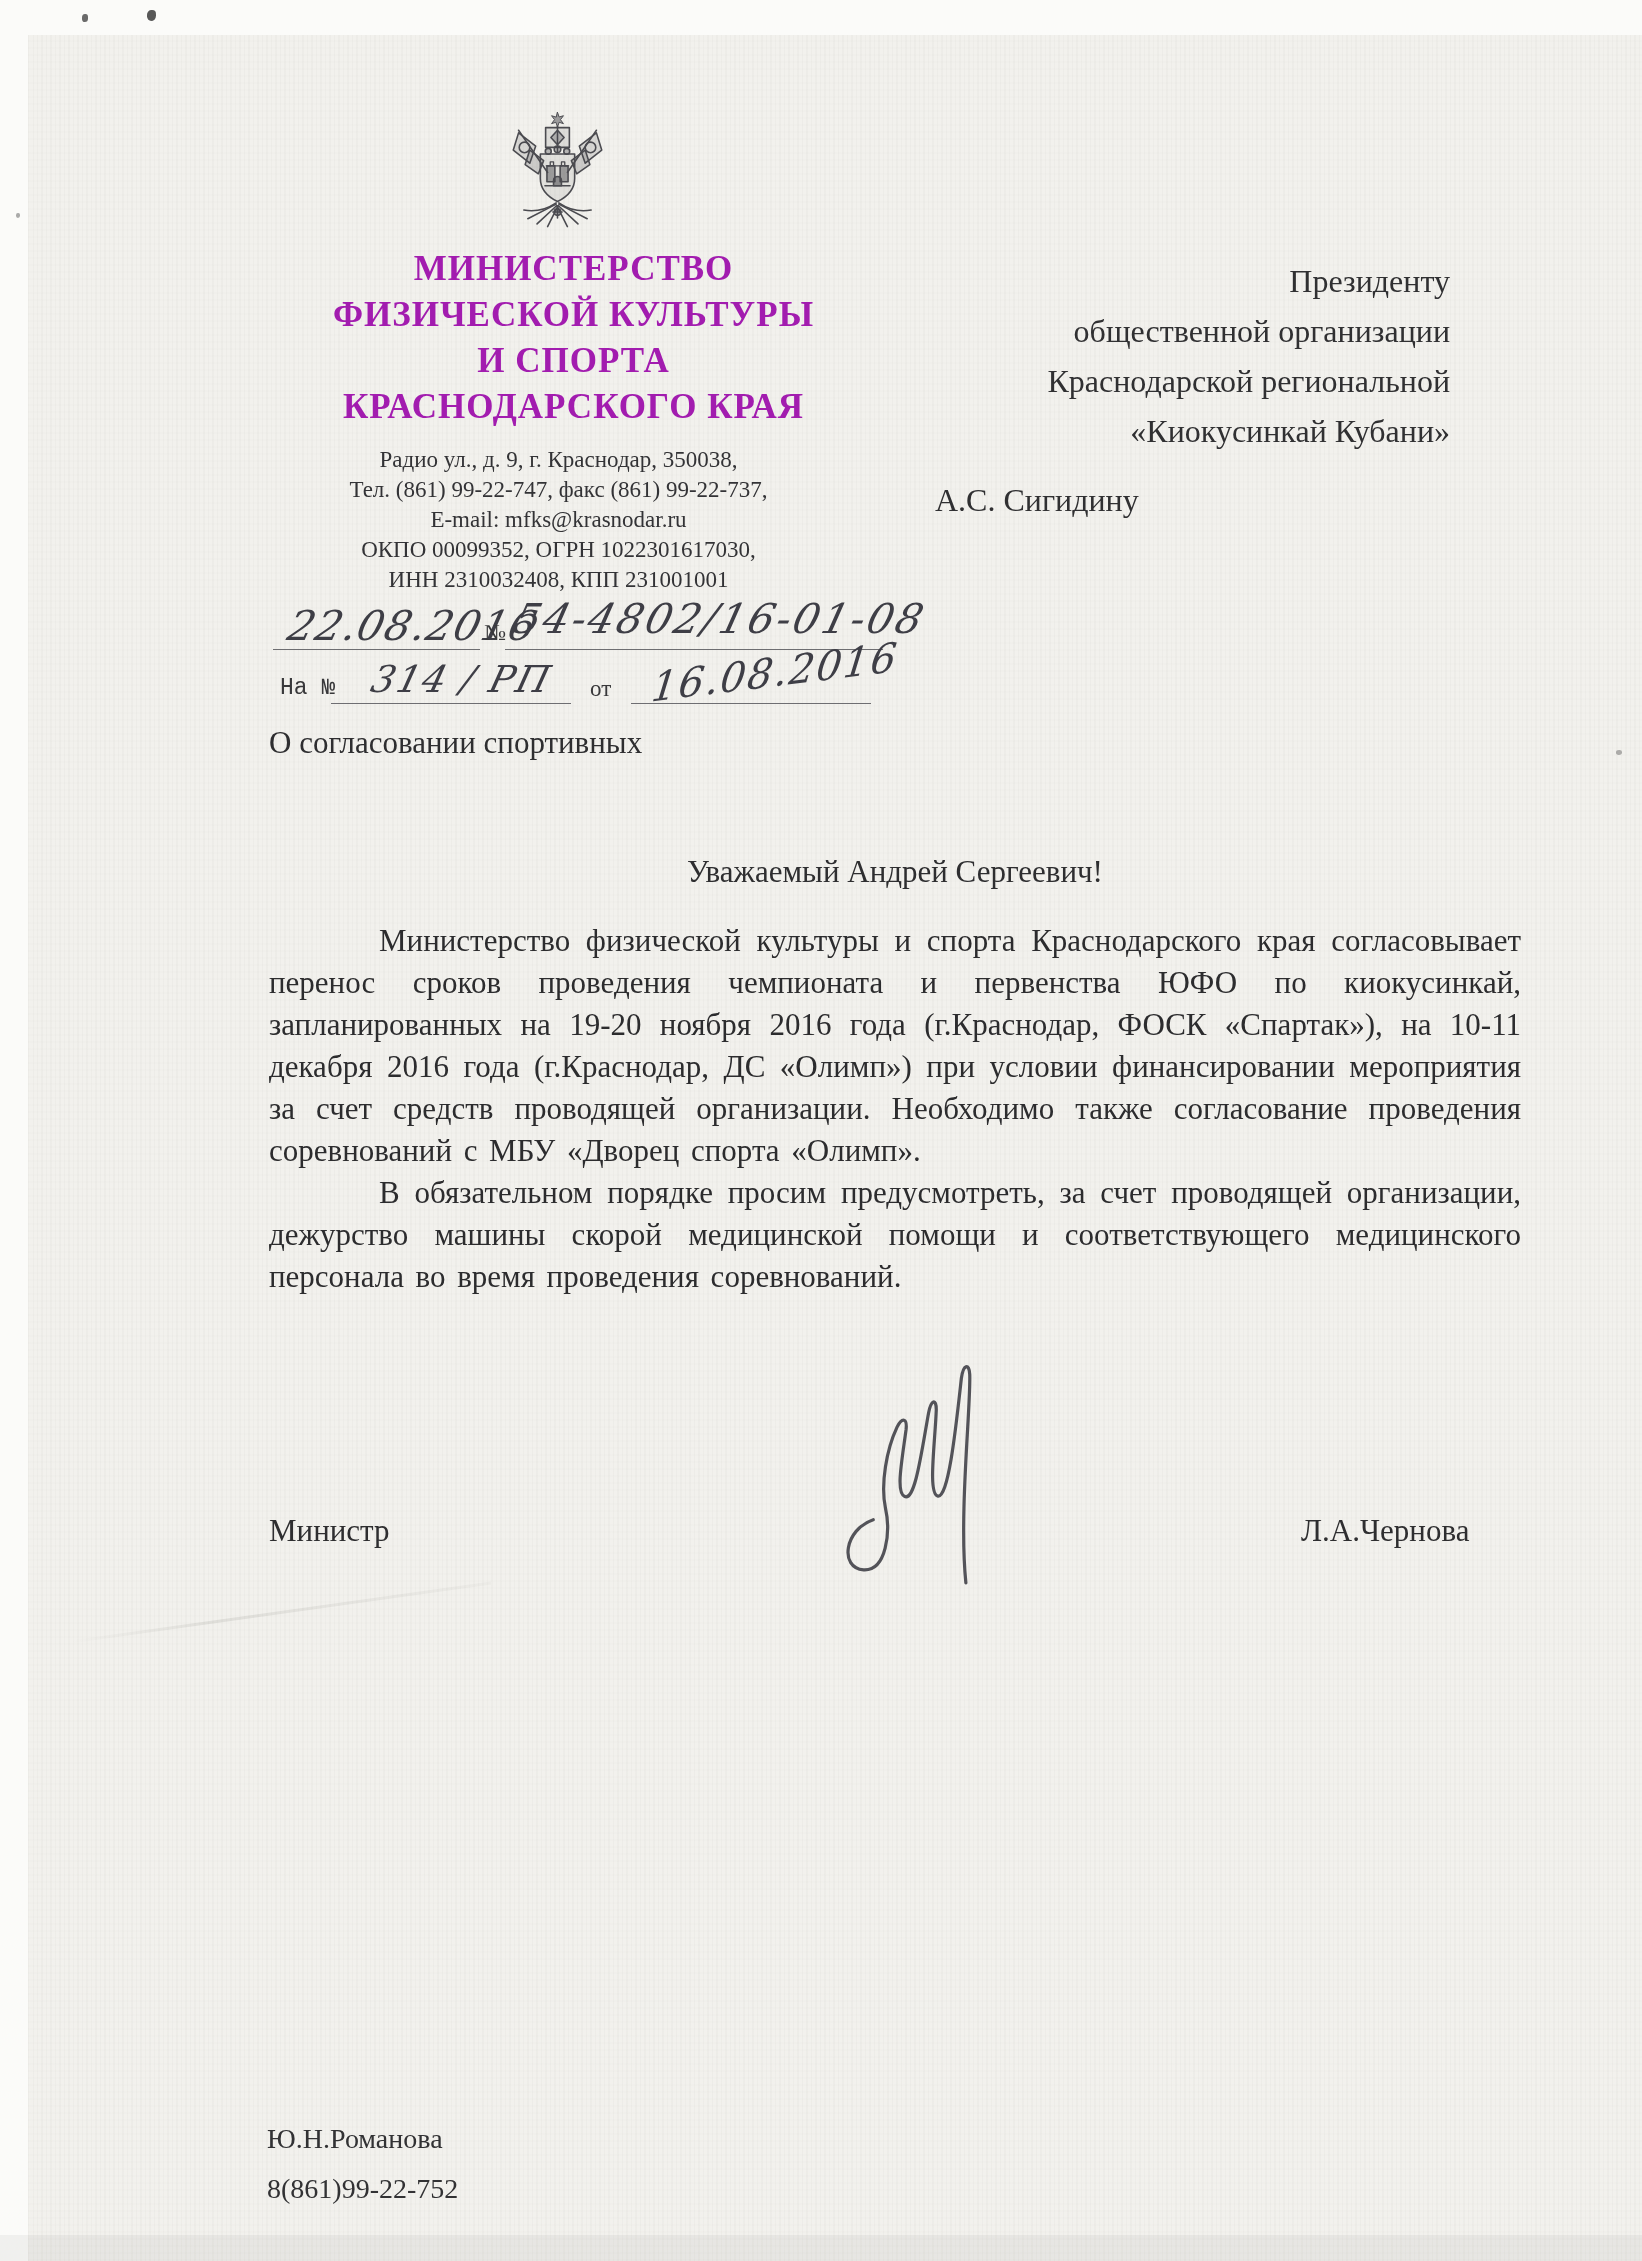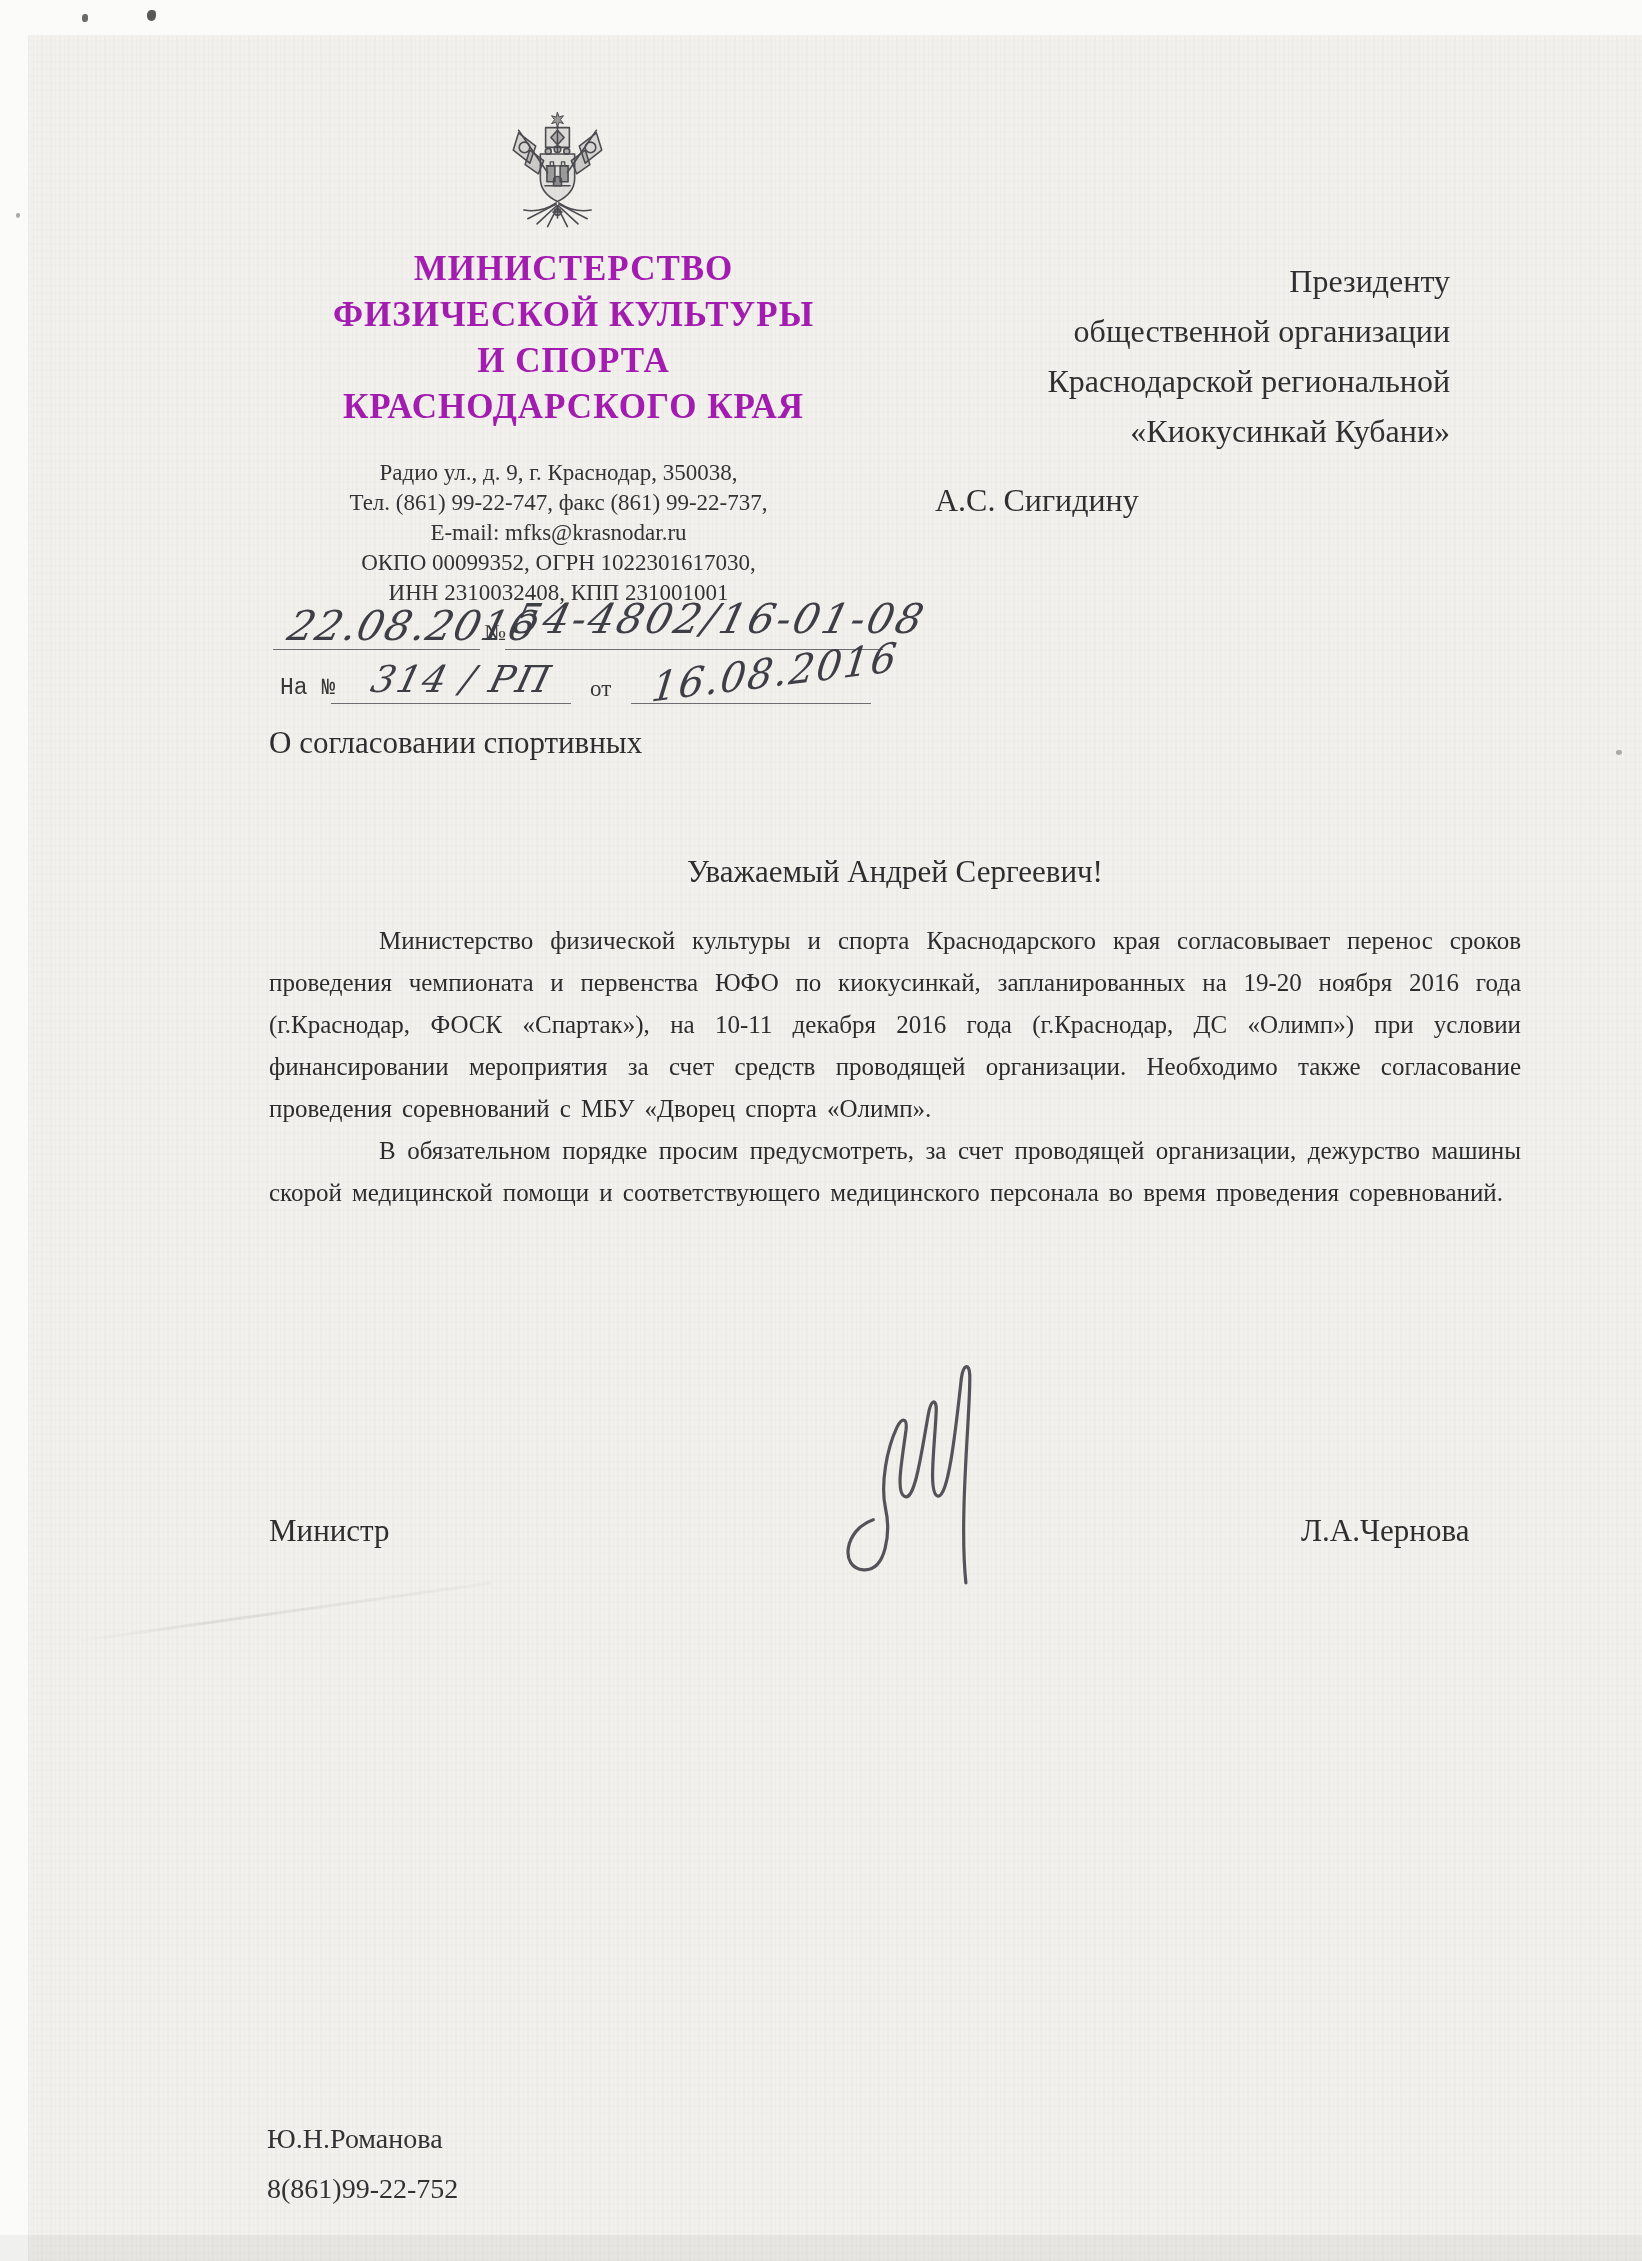--- a/index.html
+++ b/index.html
@@ -38,21 +38,21 @@
 
   
   .emblem { position: absolute; left: 508px; top: 111px; width: 99px; height: 117px; }
   .ministry-title {
     position: absolute; left: 286px; top: 246px; width: 575px;
     text-align: center; font-weight: bold;
     font-size: 35px; line-height: 46px; letter-spacing: 1px;
     color: #a21caf;
   }
   .contacts {
-    position: absolute; left: 271px; top: 458px; width: 575px;
+    position: absolute; left: 271px; top: 445px; width: 575px;
     text-align: center; font-size: 23px; line-height: 30px; color: #333336;
   }
 
   
   .recipient { position: absolute; left: 935px; top: 256px; width: 515px; font-size: 32px; line-height: 50px; color: #303032; text-align: right; }
   .recipient-name { position: absolute; left: 935px; top: 482px; font-size: 32px; color: #303032; }
 
   
   .handwriting {
     font-family: "DejaVu Serif", serif; font-style: italic;
@@ -71,21 +71,21 @@
   .ul-1a { left: 273px; top: 649px; width: 207px; }
   .ul-1b { left: 505px; top: 649px; width: 378px; }
   .ul-2a { left: 331px; top: 703px; width: 240px; }
   .ul-2b { left: 631px; top: 703px; width: 240px; }
 
   .subject { position: absolute; left: 269px; top: 720px; width: 580px; font-size: 31px; line-height: 46px; }
   .salutation { position: absolute; left: 269px; top: 854px; width: 1252px; text-align: center; font-size: 31px; }
 
   .body-text {
     position: absolute; left: 269px; top: 920px; width: 1252px;
-    font-size: 25px; line-height: 42px; text-align: justify; color: #2c2c2e;
+    font-size: 31px; line-height: 42px; text-align: justify; color: #2c2c2e;
   }
   .body-text p { margin: 0; text-indent: 110px; word-spacing: 3.9px; }
 
   .sig-title { position: absolute; left: 269px;  top: 1513px; font-size: 31px; }
   .sig-name  { position: absolute; left: 1301px; top: 1513px; font-size: 31px; }
   .signature-svg { position: absolute; left: 825px; top: 1346px; width: 238px; height: 251px; }
 
   .executor { position: absolute; left: 267px; top: 2114px; font-size: 28px; line-height: 50px; color: #323234; }
 </style>
 </head>

